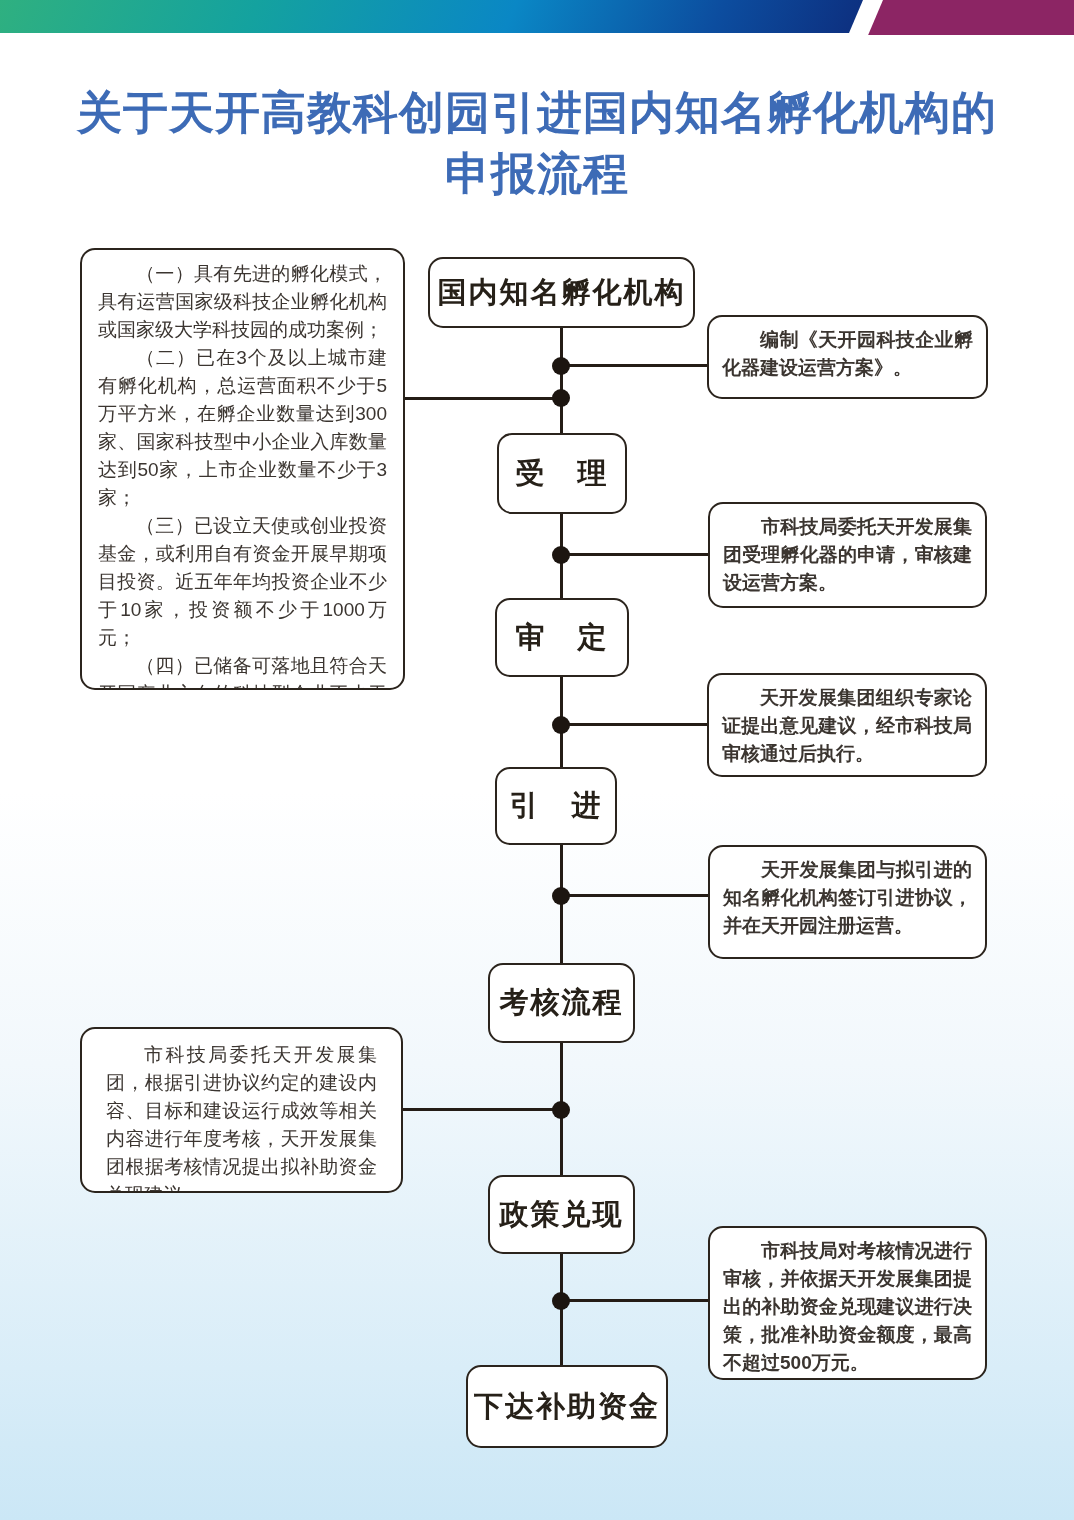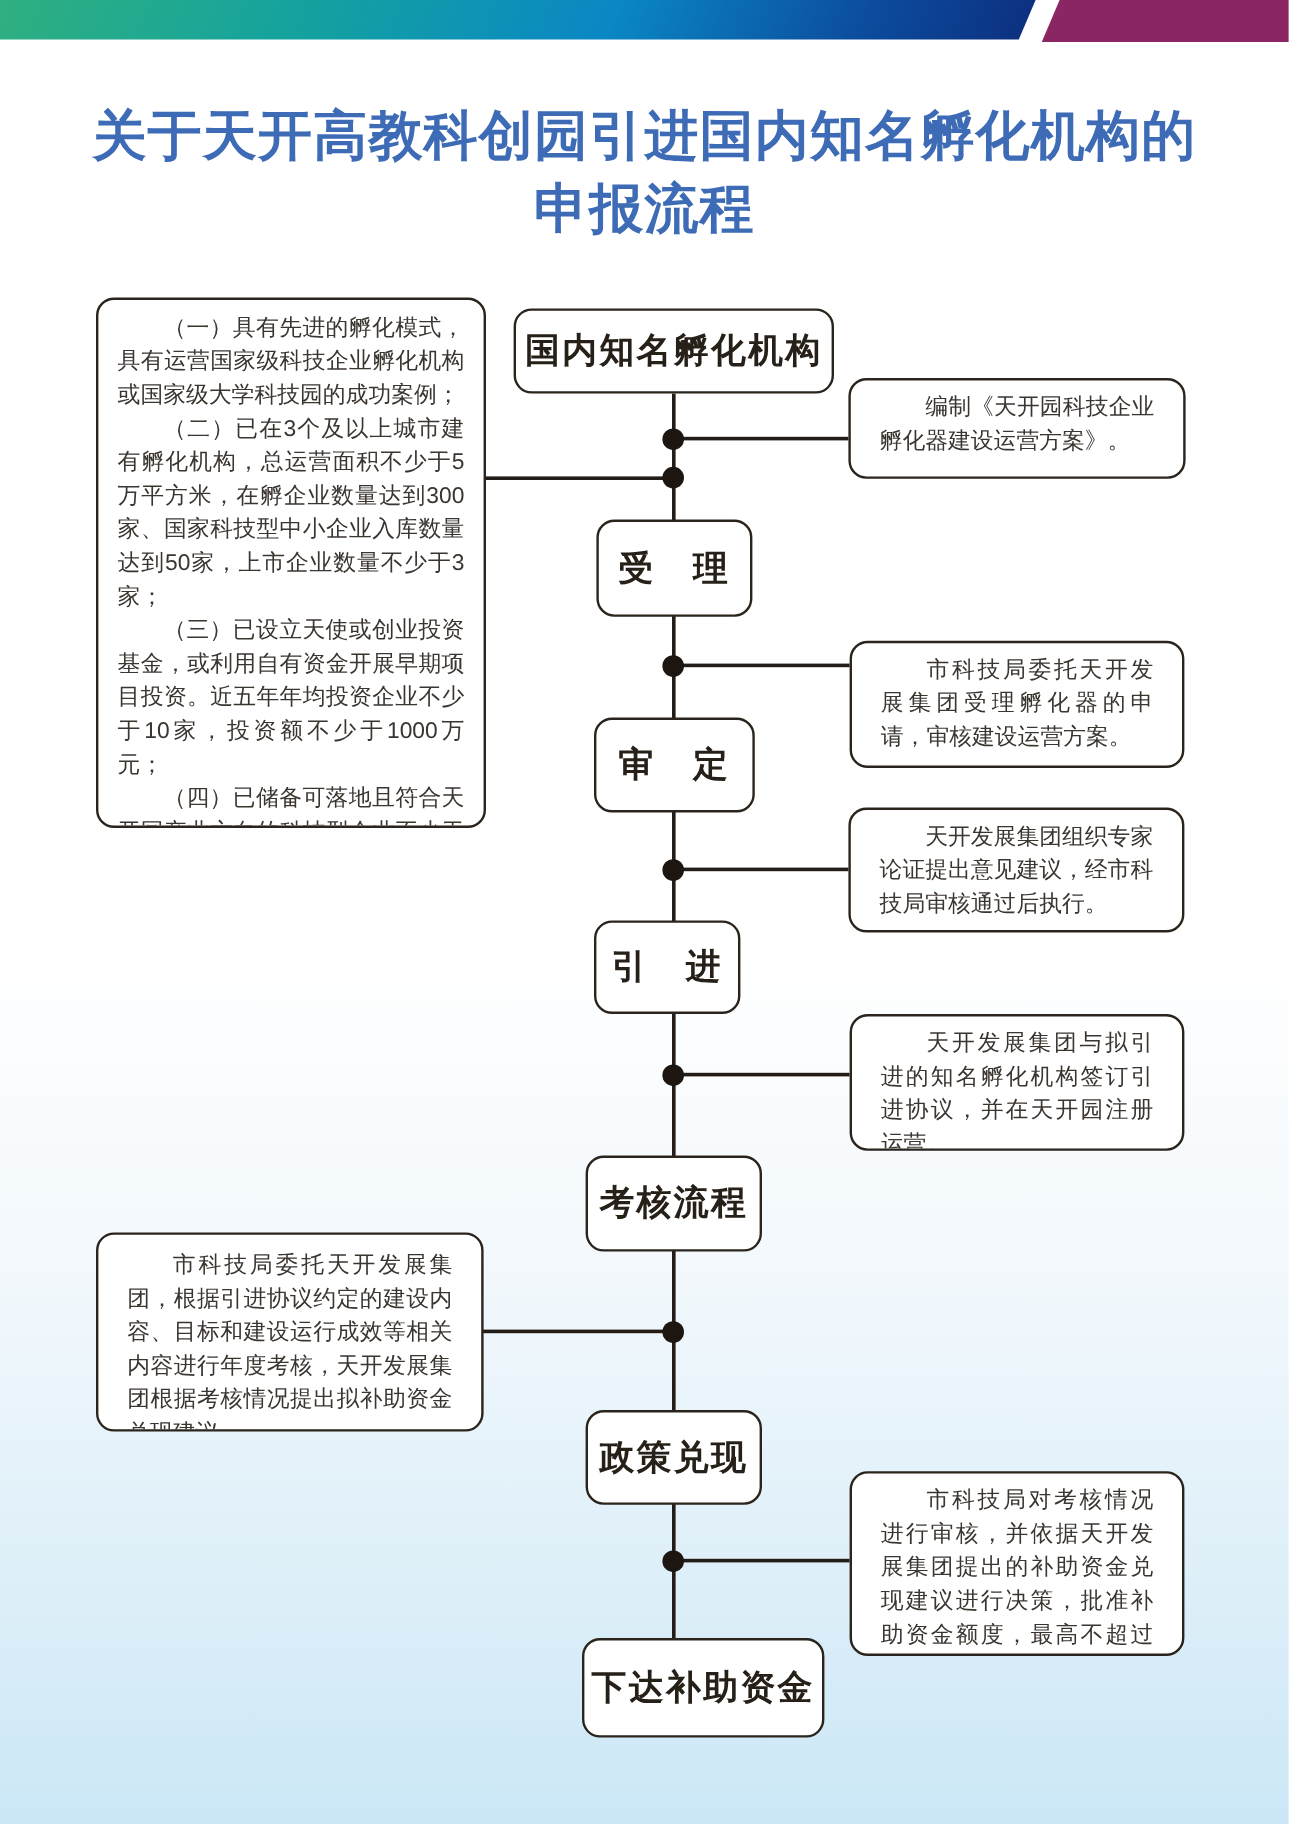--- a/index.html
+++ b/index.html
@@ -38,21 +38,21 @@
     font-weight:bold;font-size:29px;color:#262018;letter-spacing:2px;
     overflow:hidden;
   }
   .note{
     position:absolute;z-index:2;box-sizing:border-box;
     background:#ffffff;border:2.5px solid #2b241d;border-radius:15px;
     font-size:19px;line-height:28px;color:#3b3530;
     text-align:justify;overflow:hidden;
   }
   .note p{margin:0;text-indent:2em;}
-  .note-right{padding:9px 24px;}
+  .note-right{padding:9px 13px;font-weight:bold;}
   .note-left1{padding:10px 16px;}
   .note-left2{padding:12px 24px;}
 </style>
 </head>
 <body>
 
 <div id="page">
 
   <div>
     <div class="stripe stripe-blue"></div>
@@ -81,36 +81,36 @@
   <div class="dot" style="left:552px;top:887px;"></div>
   <div class="dot" style="left:552px;top:1101px;"></div>
   <div class="dot" style="left:552px;top:1292px;"></div>
 
   <div class="node" style="left:428px;top:257px;width:267px;height:71px;">国内知名孵化机构</div>
   <div class="node" style="left:497px;top:433px;width:130px;height:81px;">受　理</div>
   <div class="node" style="left:495px;top:598px;width:134px;height:79px;">审　定</div>
   <div class="node" style="left:495px;top:767px;width:122px;height:78px;">引　进</div>
   <div class="node" style="left:488px;top:963px;width:147px;height:80px;">考核流程</div>
   <div class="node" style="left:488px;top:1175px;width:147px;height:79px;">政策兑现</div>
-  <div class="node" style="left:485px;top:1365px;width:202px;height:83px;">下达补助资金</div>
+  <div class="node" style="left:466px;top:1365px;width:202px;height:83px;">下达补助资金</div>
 
   <div class="note note-left1" style="left:80px;top:248px;width:325px;height:442px;">
     <p>（一）具有先进的孵化模式，具有运营国家级科技企业孵化机构或国家级大学科技园的成功案例；</p>
     <p>（二）已在3个及以上城市建有孵化机构，总运营面积不少于5万平方米，在孵企业数量达到300家、国家科技型中小企业入库数量达到50家，上市企业数量不少于3家；</p>
     <p>（三）已设立天使或创业投资基金，或利用自有资金开展早期项目投资。近五年年均投资企业不少于10家，投资额不少于1000万元；</p>
     <p>（四）已储备可落地且符合天开园产业方向的科技型企业不少于20家。</p>
   </div>
   <div class="note note-left2" style="left:80px;top:1027px;width:323px;height:166px;">
     <p>市科技局委托天开发展集团，根据引进协议约定的建设内容、目标和建设运行成效等相关内容进行年度考核，天开发展集团根据考核情况提出拟补助资金兑现建议。</p>
   </div>
 
   <div class="note note-right" style="left:707px;top:315px;width:281px;height:84px;">
     <p>编制《天开园科技企业孵化器建设运营方案》。</p>
   </div>
-  <div class="note note-right" style="left:708px;top:502px;width:279px;height:106px;margin-top:32px;">
+  <div class="note note-right" style="left:708px;top:502px;width:279px;height:106px;">
     <p>市科技局委托天开发展集团受理孵化器的申请，审核建设运营方案。</p>
   </div>
   <div class="note note-right" style="left:707px;top:673px;width:280px;height:104px;">
     <p>天开发展集团组织专家论证提出意见建议，经市科技局审核通过后执行。</p>
   </div>
   <div class="note note-right" style="left:708px;top:845px;width:279px;height:114px;">
     <p>天开发展集团与拟引进的知名孵化机构签订引进协议，并在天开园注册运营。</p>
   </div>
   <div class="note note-right" style="left:708px;top:1226px;width:279px;height:154px;">
     <p>市科技局对考核情况进行审核，并依据天开发展集团提出的补助资金兑现建议进行决策，批准补助资金额度，最高不超过500万元。</p>

